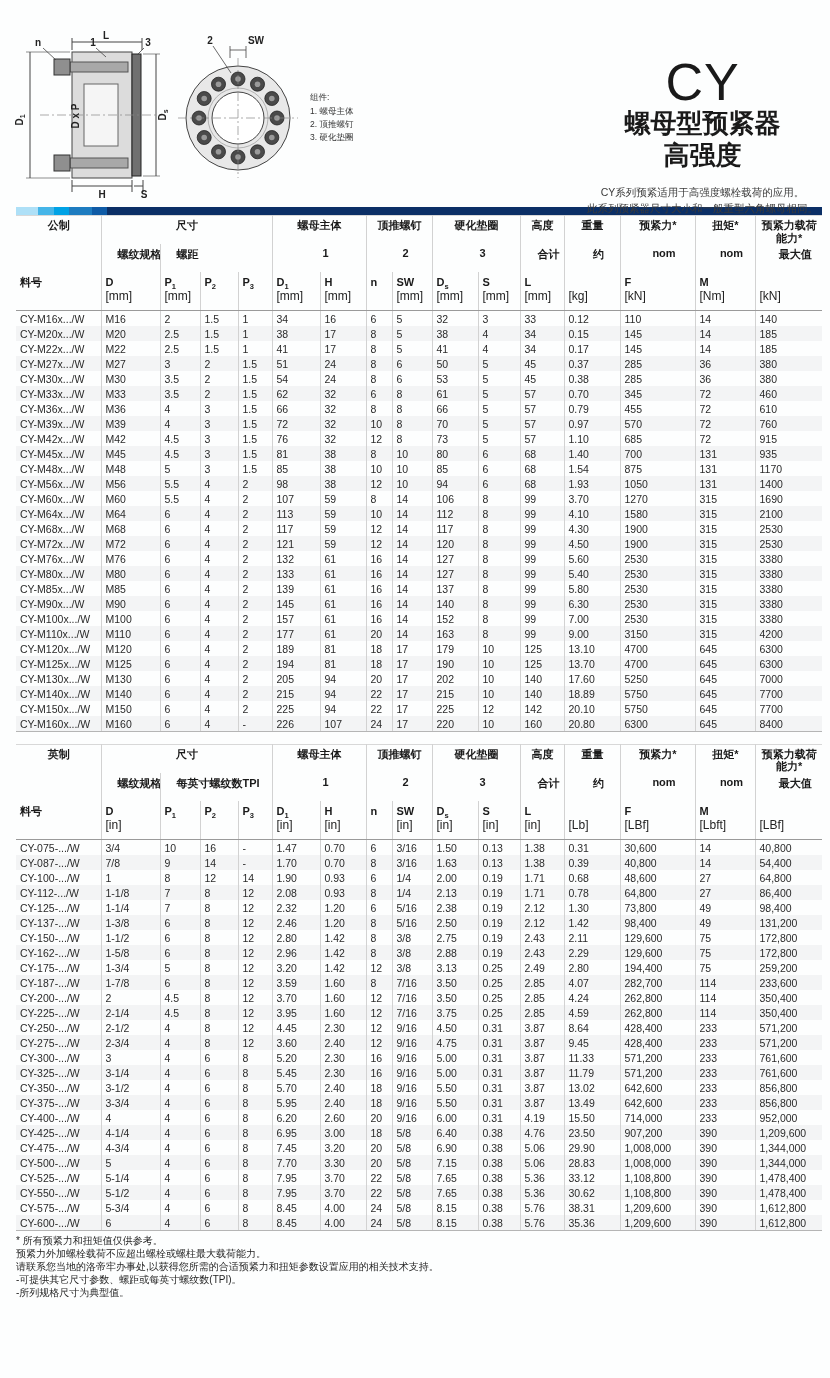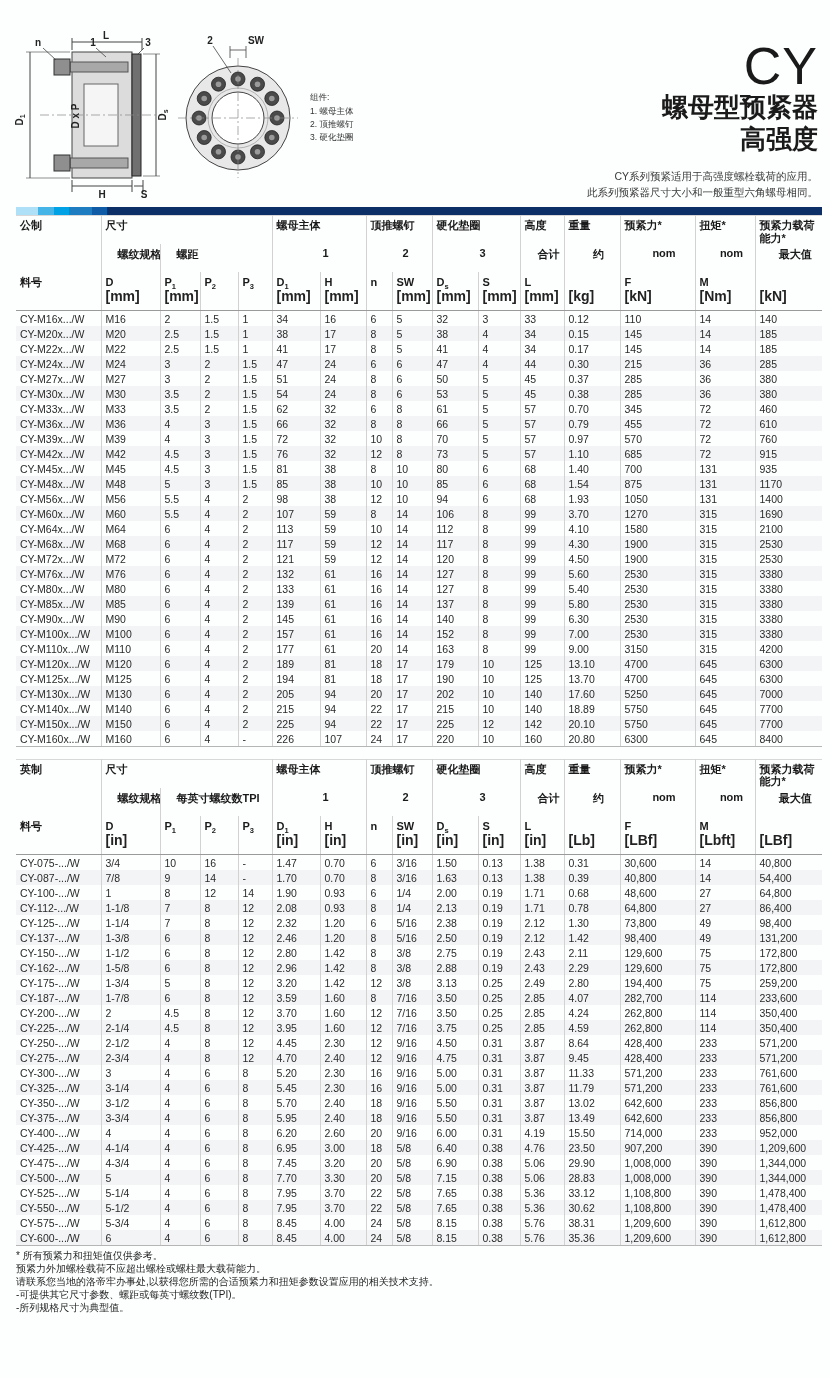--- a/index.html
+++ b/index.html
@@ -3,21 +3,21 @@
 <meta charset="utf-8">
 <style>
   * { margin:0; padding:0; box-sizing:border-box; }
   html,body { background:#ffffff; }
   body { font-family:"Liberation Sans","DejaVu Sans",sans-serif; color:#1a1a1a; }
   .page { position:relative; width:830px; height:1378px; background:#fdfefe; overflow:hidden; padding:0 8px 0 16px; }
 
   
   .top { position:relative; height:205px; }
   .drawing { position:absolute; left:-6px; top:30px; }
-  .titleblock { position:absolute; right:4px; top:40px; text-align:right; }
+  .titleblock { position:absolute; right:4px; top:56px; text-align:center; }
   .cy-title { font-size:52px; line-height:1.0; font-weight:400; letter-spacing:1px; }
   .cy-sub { font-size:26px; line-height:1.22; font-weight:700; }
   .cy-desc { margin-top:14px; font-size:10.5px; line-height:1.45; color:#3a3a3a; }
 
   
   .brandbar { display:flex; height:8px; width:100%; margin-top:2px; }
   .brandbar i { display:block; height:8px; }
   .brandbar .s0{width:22px}.brandbar .s1{width:16px}.brandbar .s2{width:15px}
   .brandbar .s3{width:23px}.brandbar .s4{width:15px}.brandbar .s5{flex:1}
 
@@ -26,27 +26,27 @@
   table.tbl + table.tbl { margin-top:12px; }
   .c0{width:85px}.c1{width:59px}.c2{width:40px}.c3{width:38px}.c4{width:34px}
   .c5{width:48px}.c6{width:46px}.c7{width:26px}.c8{width:40px}.c9{width:46px}
   .c10{width:42px}.c11{width:44px}.c12{width:56px}.c13{width:75px}.c14{width:60px}.c15{width:67px}
 
   .tbl th, .tbl td { border-right:1px solid #d2d2d2; text-align:left; font-size:10.5px;
                      overflow:hidden; white-space:nowrap; }
   .tbl th:last-child, .tbl td:last-child { border-right:none; }
   .tbl thead { border-top:1px solid #d8d8d8; }
   .tbl thead th { font-weight:bold; vertical-align:top; padding:3px 3px 0 4px; }
-  .tbl thead tr.r1 th { height:28px; font-size:11px; white-space:normal; line-height:1.15; }
+  .tbl thead tr.r1 th { height:28px; font-size:11px; white-space:normal; line-height:1.15;text-align:center; }
   .tbl thead tr.r2 th { height:28px; font-size:11px;padding-left:16px; }
   .tbl thead tr.r2 th.ctr { text-align:center; }
   .tbl thead tr.r3 th { height:38px; border-bottom:1px solid #9a9a9a; }
   .cm { display:block; height:15px; line-height:14px; font-size:11px; }
   .cm sub { font-size:7.5px; }
-  .cu { display:block; height:15px; line-height:13px; font-weight:bold; font-size:14px; color:#222; }
+  .cu { display:block; height:15px; line-height:13px; font-weight:normal; font-size:12px; color:#222; }
   .tbl tbody td { padding:2px 3px 1px 4px; height:15px; line-height:12px; color:#2a2a2a; }
   .tbl tbody tr:nth-child(even) { background:#f3f4f5; }
   .tbl tbody tr:last-child td { border-bottom:1px solid #b5b5b5; }
 
   
   .footnotes { margin-top:3px; font-size:10px; line-height:1.3; color:#1f1f1f; }
 
   
   svg text { font-family:"Liberation Sans","DejaVu Sans",sans-serif; fill:#222; }
   .dimtxt { font-size:10px; font-weight:bold; }
@@ -348,38 +348,20 @@
           <td>5</td>
           <td>41</td>
           <td>4</td>
           <td>34</td>
           <td>0.17</td>
           <td>145</td>
           <td>14</td>
           <td>185</td>
         </tr>
         <tr>
-          <td>CY-M24x.../W</td>
-          <td>M24</td>
-          <td>3</td>
-          <td>2</td>
-          <td>1.5</td>
-          <td>47</td>
-          <td>24</td>
-          <td>6</td>
-          <td>6</td>
-          <td>47</td>
-          <td>4</td>
-          <td>44</td>
-          <td>0.30</td>
-          <td>215</td>
-          <td>36</td>
-          <td>285</td>
-        </tr>
-        <tr>
           <td>CY-M27x.../W</td>
           <td>M27</td>
           <td>3</td>
           <td>2</td>
           <td>1.5</td>
           <td>51</td>
           <td>24</td>
           <td>8</td>
           <td>6</td>
           <td>50</td>
@@ -1171,21 +1153,21 @@
           <td>428,400</td>
           <td>233</td>
           <td>571,200</td>
         </tr>
         <tr>
           <td>CY-275-.../W</td>
           <td>2-3/4</td>
           <td>4</td>
           <td>8</td>
           <td>12</td>
-          <td>4.70</td>
+          <td>3.60</td>
           <td>2.40</td>
           <td>12</td>
           <td>9/16</td>
           <td>4.75</td>
           <td>0.31</td>
           <td>3.87</td>
           <td>9.45</td>
           <td>428,400</td>
           <td>233</td>
           <td>571,200</td>

